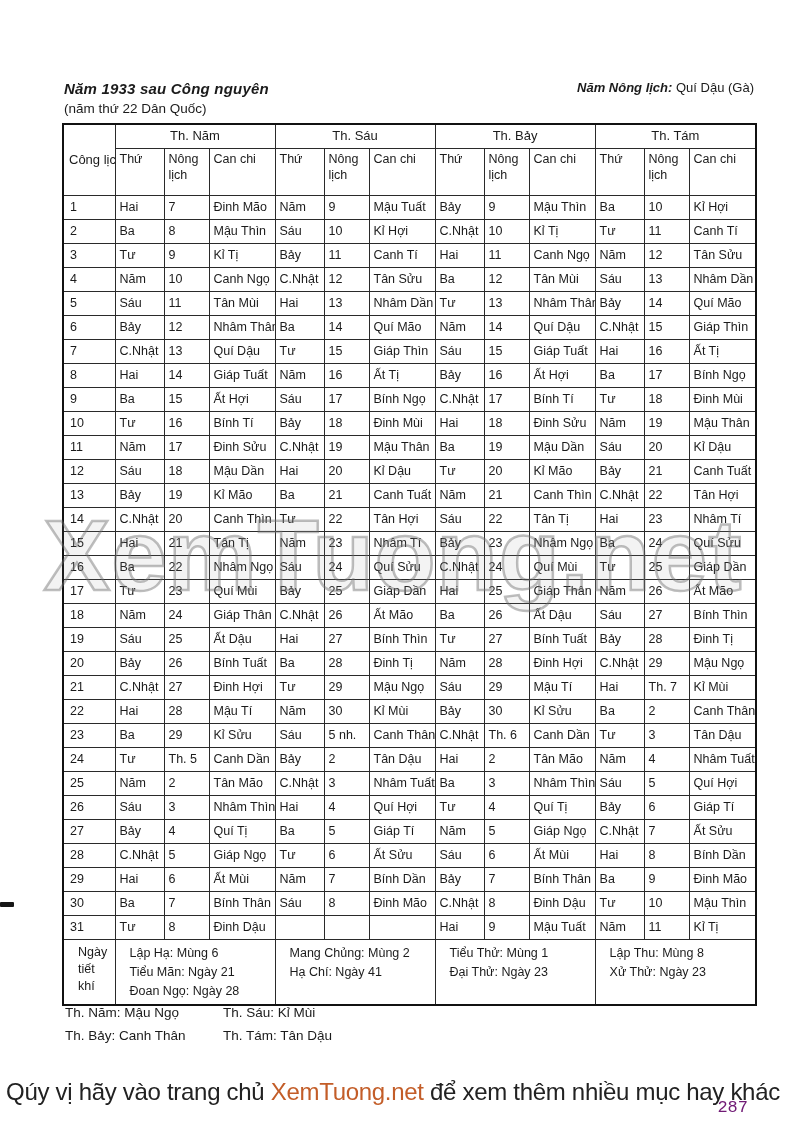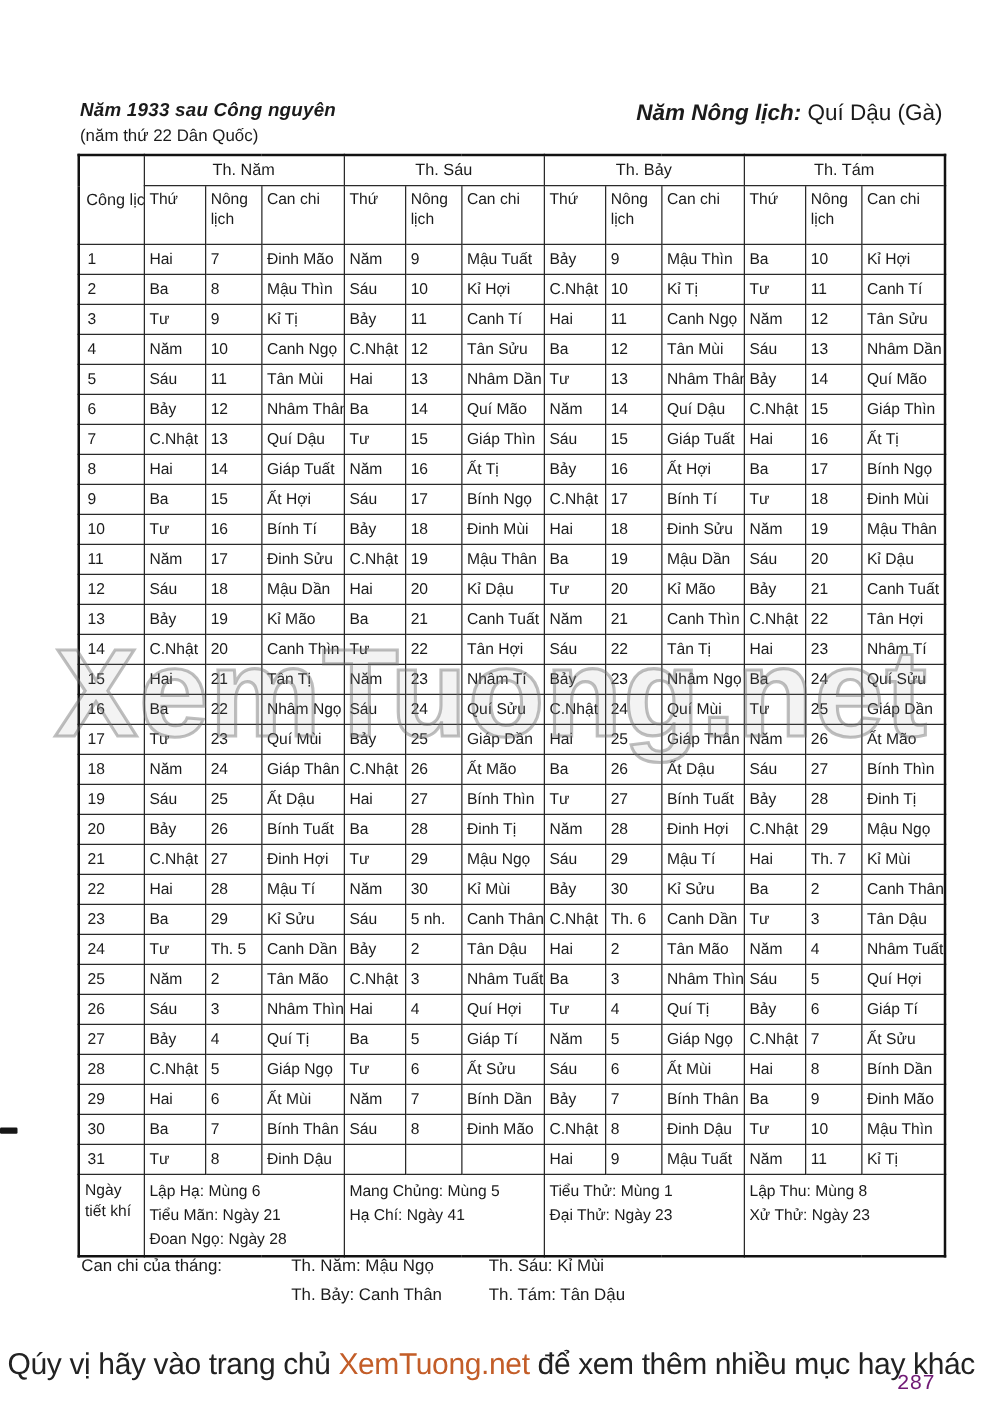--- a/index.html
+++ b/index.html
@@ -4,38 +4,38 @@
 <style>
   html,body{margin:0;padding:0;}
   body{
     width:786px;height:1141px;position:relative;background:#ffffff;
     font-family:"Liberation Sans","DejaVu Sans",sans-serif;color:#1b1b1b;
     overflow:hidden;
   }
   .page-header{position:absolute;top:80px;left:64px;right:30px;}
   .title-main{font-size:15px;font-weight:bold;font-style:italic;letter-spacing:.2px;}
   .title-sub{font-size:13.5px;margin-top:4px;}
-  .title-right{position:absolute;top:0;right:2px;font-size:18px;white-space:nowrap;}
+  .title-right{position:absolute;top:0;right:2px;font-size:13px;white-space:nowrap;}
   .title-right .lbl{font-weight:bold;font-style:italic;}
 
   table.cal{
     position:absolute;top:123px;left:62px;width:693px;
     border-collapse:collapse;table-layout:fixed;
   }
   table.cal th,table.cal td{
     border:1px solid #2a2a2a;font-weight:normal;
     font-size:12.5px;line-height:1.15;overflow:hidden;white-space:nowrap;
   }
   table.cal{border:2px solid #111;}
   tr.month-row th{height:21px;text-align:center;font-size:13px;}
   tr.sub-row th{height:43px;text-align:left;vertical-align:top;padding:3px 0 0 4px;font-size:12.5px;white-space:normal;line-height:1.25;margin-top:40px;}
   th.corner{vertical-align:middle;text-align:left;padding-left:5px;white-space:normal;font-size:12.5px;}
   tbody td{height:23px;vertical-align:middle;padding:0 0 0 4px;}
   td.c-day{padding-left:6px;}
-  tfoot td{vertical-align:top;padding:4px 0 4px 4px;font-size:13px;white-space:normal;}
+  tfoot td{vertical-align:top;padding:4px 0 4px 14px;font-size:13px;white-space:normal;}
   tfoot td.tk-label{white-space:normal;line-height:1.35;}
   .tk-line{line-height:1.5;}
 
   .canchi-block{position:absolute;top:1002px;left:65px;font-size:13.5px;line-height:1.7;}
   .canchi-label{display:inline-block;width:168px;vertical-align:top;}
   .canchi-grid{display:inline-grid;grid-template-columns:158px auto;column-gap:0;vertical-align:top;}
 
   .watermark{
     position:absolute;top:498px;left:0;width:786px;text-align:center;
     font-size:100px;font-weight:bold;letter-spacing:1px;
@@ -570,37 +570,37 @@
     </tbody>
   <tfoot>
     <tr>
       <td class="tk-label">Ngày tiết khí</td>
       <td colspan="3">
           <div class="tk-line">Lập Hạ: Mùng 6</div>
           <div class="tk-line">Tiểu Mãn: Ngày 21</div>
           <div class="tk-line">Đoan Ngọ: Ngày 28</div>
         </td>
       <td colspan="3">
-          <div class="tk-line">Mang Chủng: Mùng 5</div>
+          <div class="tk-line">Mang Chủng: Mùng 2</div>
           <div class="tk-line">Hạ Chí: Ngày 41</div>
         </td>
       <td colspan="3">
           <div class="tk-line">Tiểu Thử: Mùng 1</div>
           <div class="tk-line">Đại Thử: Ngày 23</div>
         </td>
       <td colspan="3">
           <div class="tk-line">Lập Thu: Mùng 8</div>
           <div class="tk-line">Xử Thử: Ngày 23</div>
         </td>
     </tr>
   </tfoot>
 </table>
 
 <div class="canchi-block">
-  <span class="canchi-label">Can chi của tháng:</span><span class="canchi-grid">
+  <span class="canchi-grid">
     <span>Th. Năm: Mậu Ngọ</span>
     <span>Th. Sáu: Kỉ Mùi</span>
     <span>Th. Bảy: Canh Thân</span>
     <span>Th. Tám: Tân Dậu</span>
   </span>
 </div>
 
 <div class="watermark">XemTuong.net</div>
 
 <div class="footer-banner">

